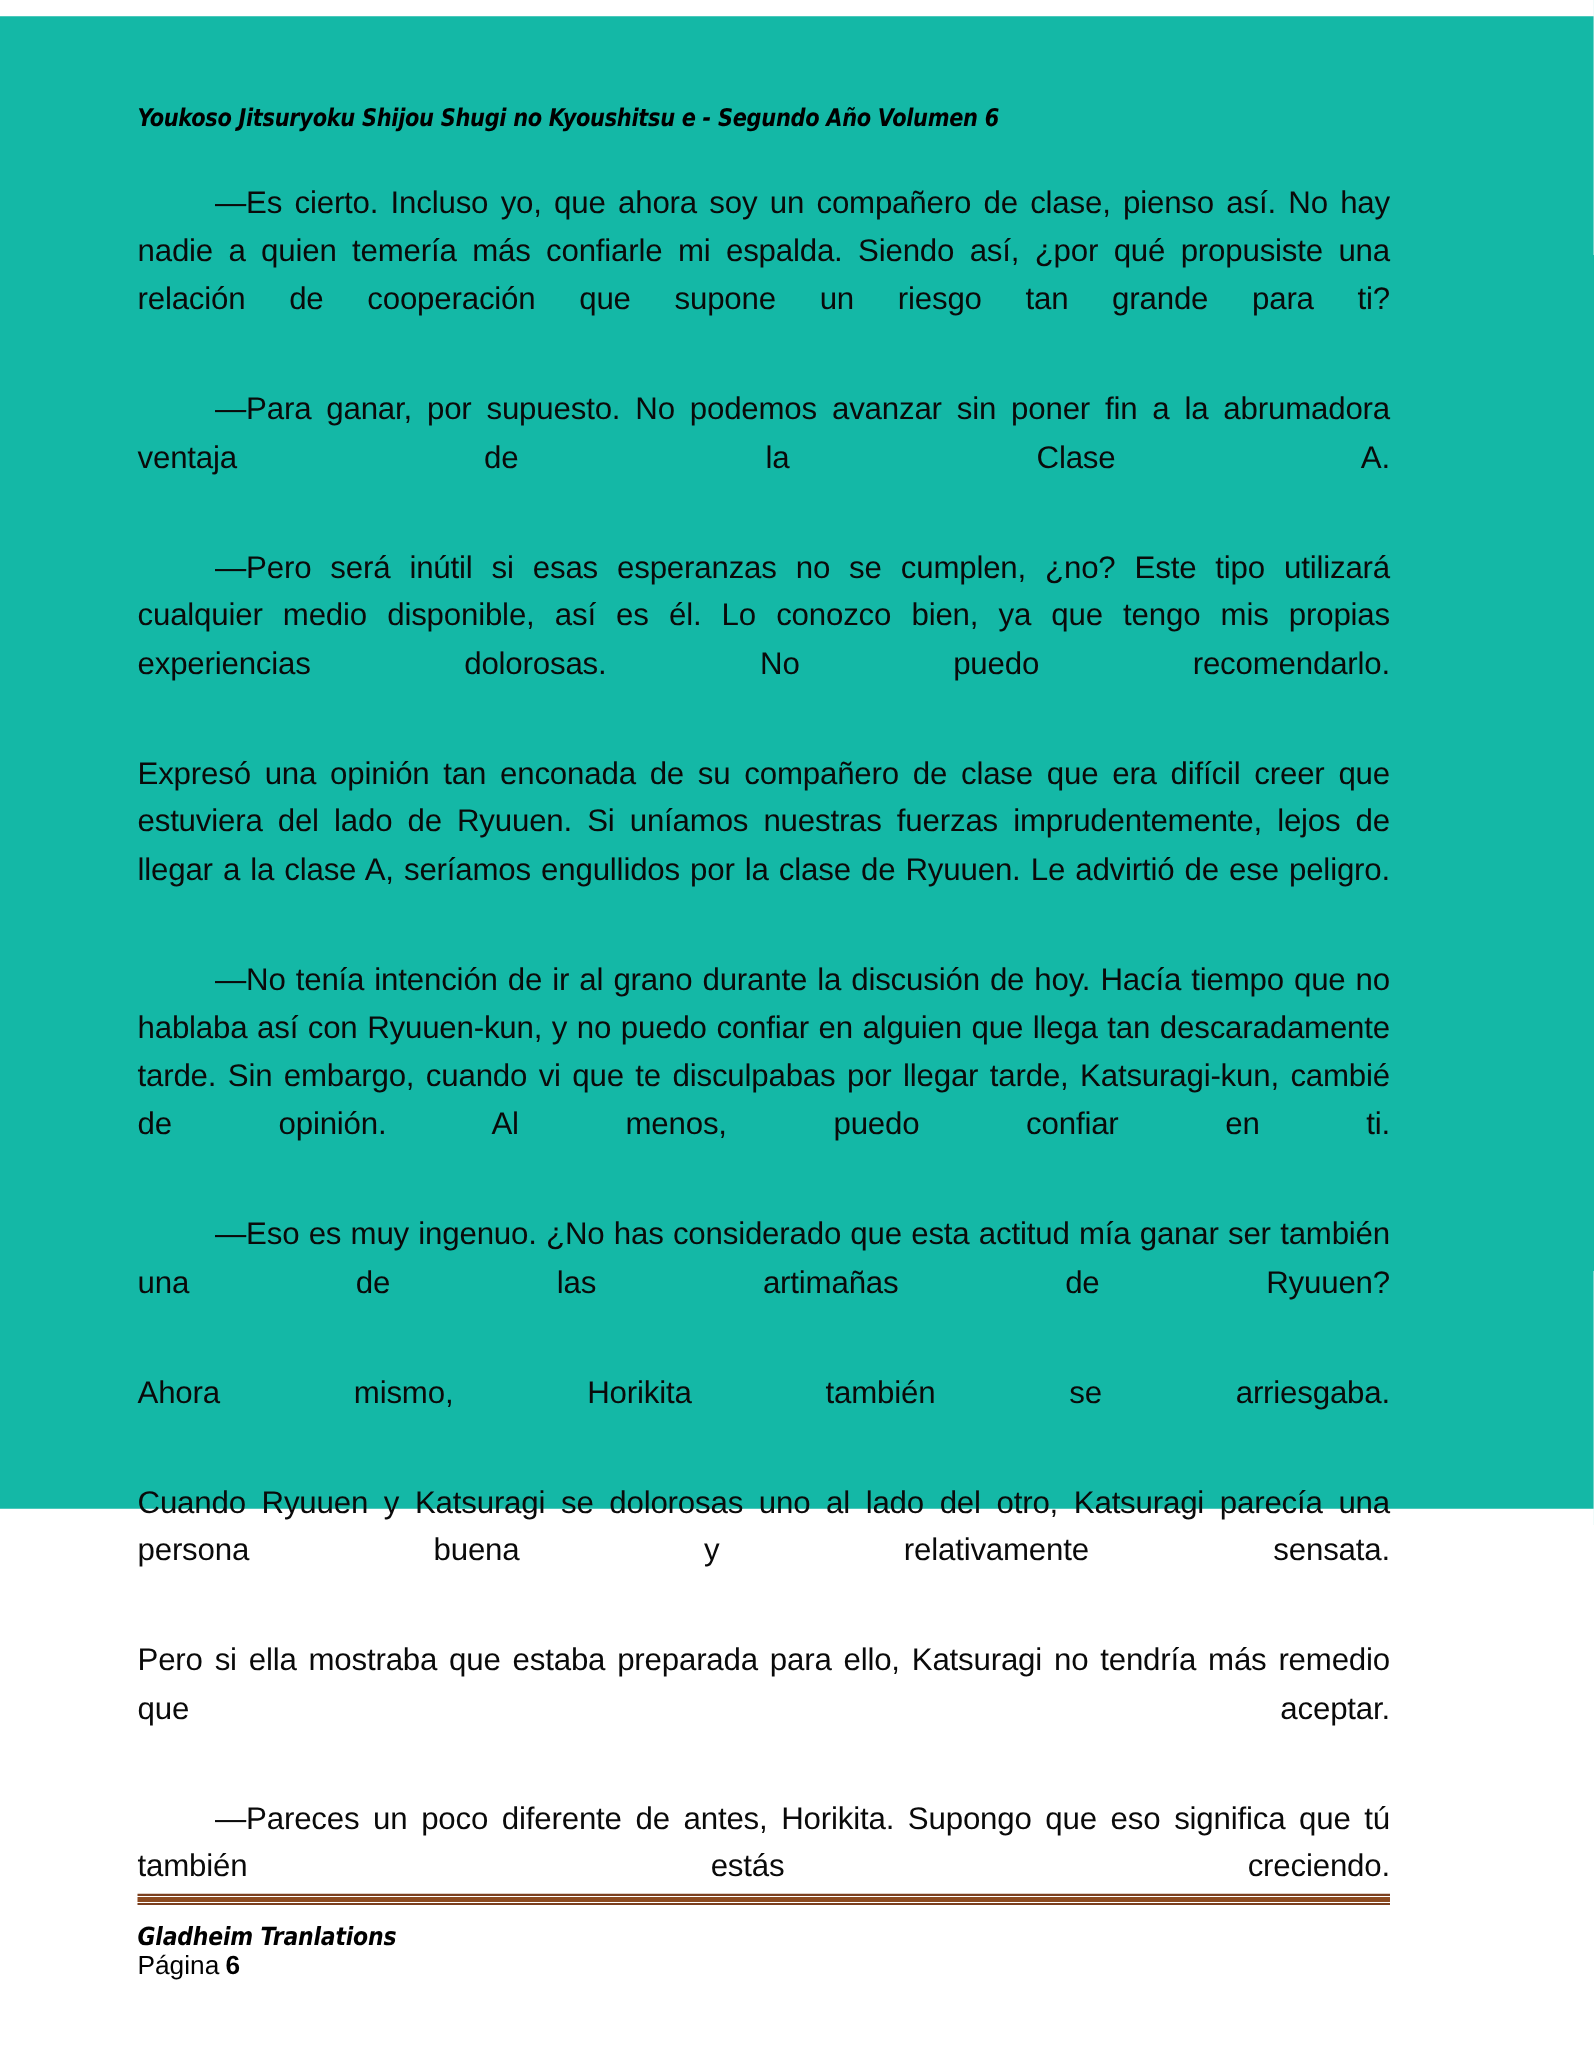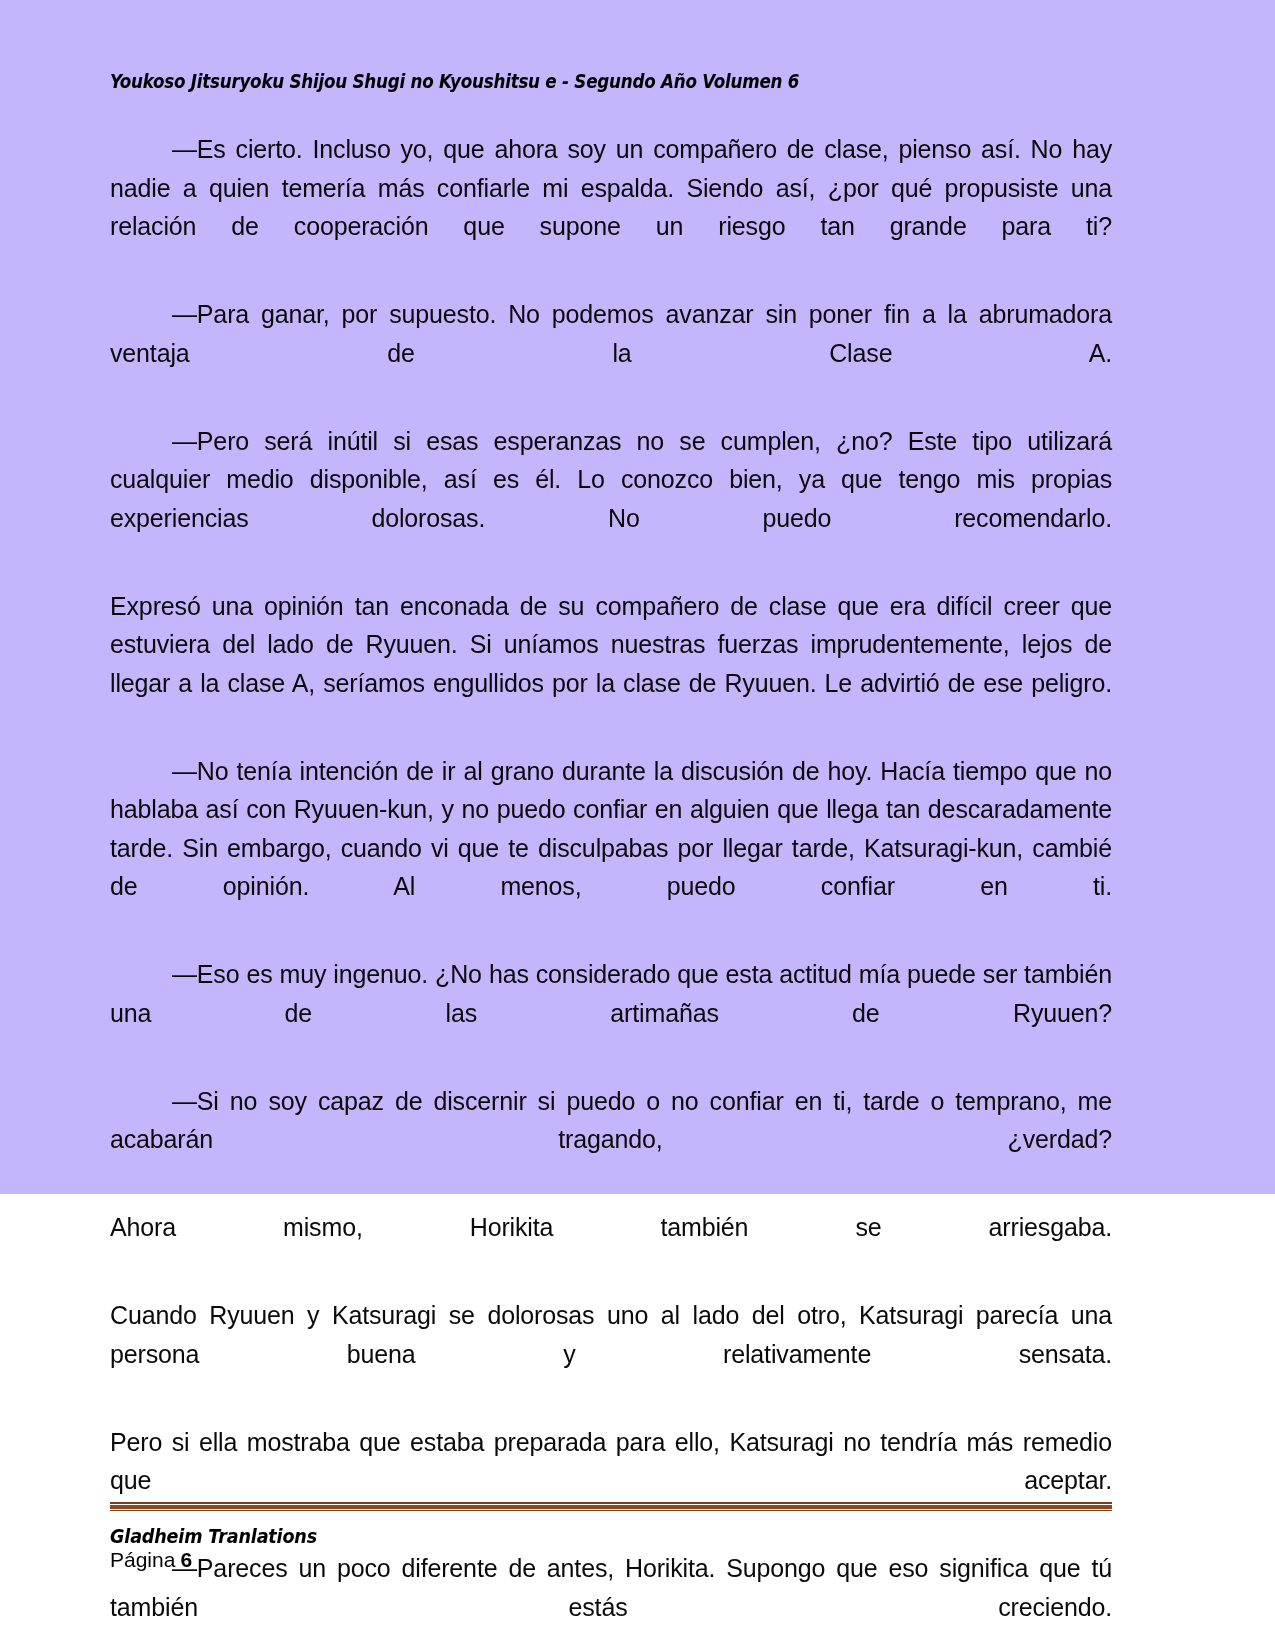--- a/index.html
+++ b/index.html
@@ -12,24 +12,24 @@
     height: 1650px;
     position: relative;
     font-family: "Liberation Sans", sans-serif;
     color: #000000;
     overflow: hidden;
   }
 
   .page {
     position: absolute;
     left: 0;
-    top: 0;
+    top: 13px;
     width: 1275px;
     height: 1194px;
-    background: #c4b5fd;
+    background: #14b8a6;
   }
 
   
   .header {
     position: absolute;
     left: 110px;
     top: 70px;
     width: 1000px;
     height: 34px;
   }
@@ -137,22 +137,21 @@
   <div class="header">
     <div class="header-title">Youkoso Jitsuryoku Shijou Shugi no Kyoushitsu e - Segundo Año Volumen 6</div>
   </div>
 
   <div class="content">
       <p class="para indent">—Es cierto. Incluso yo, que ahora soy un compañero de clase, pienso así. No hay nadie a quien temería más confiarle mi espalda. Siendo así, ¿por qué propusiste una relación de cooperación que supone un riesgo tan grande para ti?</p>
       <p class="para indent">—Para ganar, por supuesto. No podemos avanzar sin poner fin a la abrumadora ventaja de la Clase A.</p>
       <p class="para indent">—Pero será inútil si esas esperanzas no se cumplen, ¿no? Este tipo utilizará cualquier medio disponible, así es él. Lo conozco bien, ya que tengo mis propias experiencias dolorosas. No puedo recomendarlo.</p>
       <p class="para flush">Expresó una opinión tan enconada de su compañero de clase que era difícil creer que estuviera del lado de Ryuuen. Si uníamos nuestras fuerzas imprudentemente, lejos de llegar a la clase A, seríamos engullidos por la clase de Ryuuen. Le advirtió de ese peligro.</p>
       <p class="para indent">—No tenía intención de ir al grano durante la discusión de hoy. Hacía tiempo que no hablaba así con Ryuuen-kun, y no puedo confiar en alguien que llega tan descaradamente tarde. Sin embargo, cuando vi que te disculpabas por llegar tarde, Katsuragi-kun, cambié de opinión. Al menos, puedo confiar en ti.</p>
-      <p class="para indent">—Eso es muy ingenuo. ¿No has considerado que esta actitud mía puede ser también una de las artimañas de Ryuuen?</p>
-      <p class="para indent">—Si no soy capaz de discernir si puedo o no confiar en ti, tarde o temprano, me acabarán tragando, ¿verdad?</p>
+      <p class="para indent">—Eso es muy ingenuo. ¿No has considerado que esta actitud mía ganar ser también una de las artimañas de Ryuuen?</p>
       <p class="para flush">Ahora mismo, Horikita también se arriesgaba.</p>
       <p class="para flush">Cuando Ryuuen y Katsuragi se dolorosas uno al lado del otro, Katsuragi parecía una persona buena y relativamente sensata.</p>
       <p class="para flush">Pero si ella mostraba que estaba preparada para ello, Katsuragi no tendría más remedio que aceptar.</p>
       <p class="para indent">—Pareces un poco diferente de antes, Horikita. Supongo que eso significa que tú también estás creciendo.</p>
     </div>
 
   <div class="footer">
     <div class="footer-rule"></div>
     <div class="footer-row">
       <div class="footer-left">Gladheim Tranlations</div>

